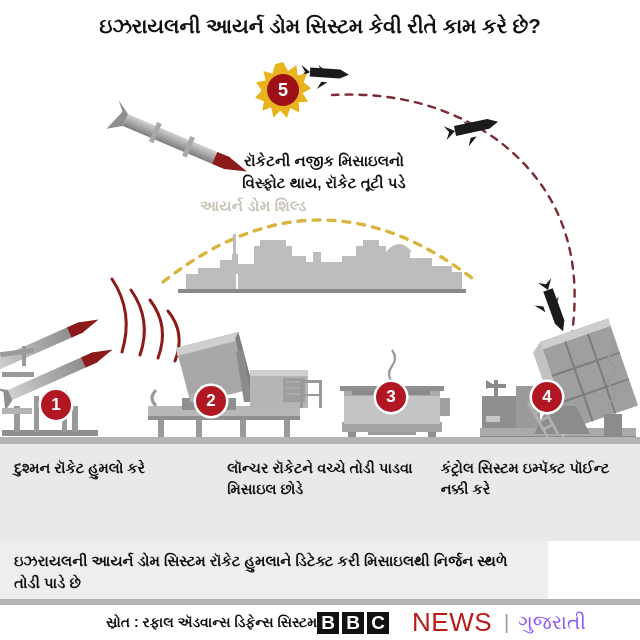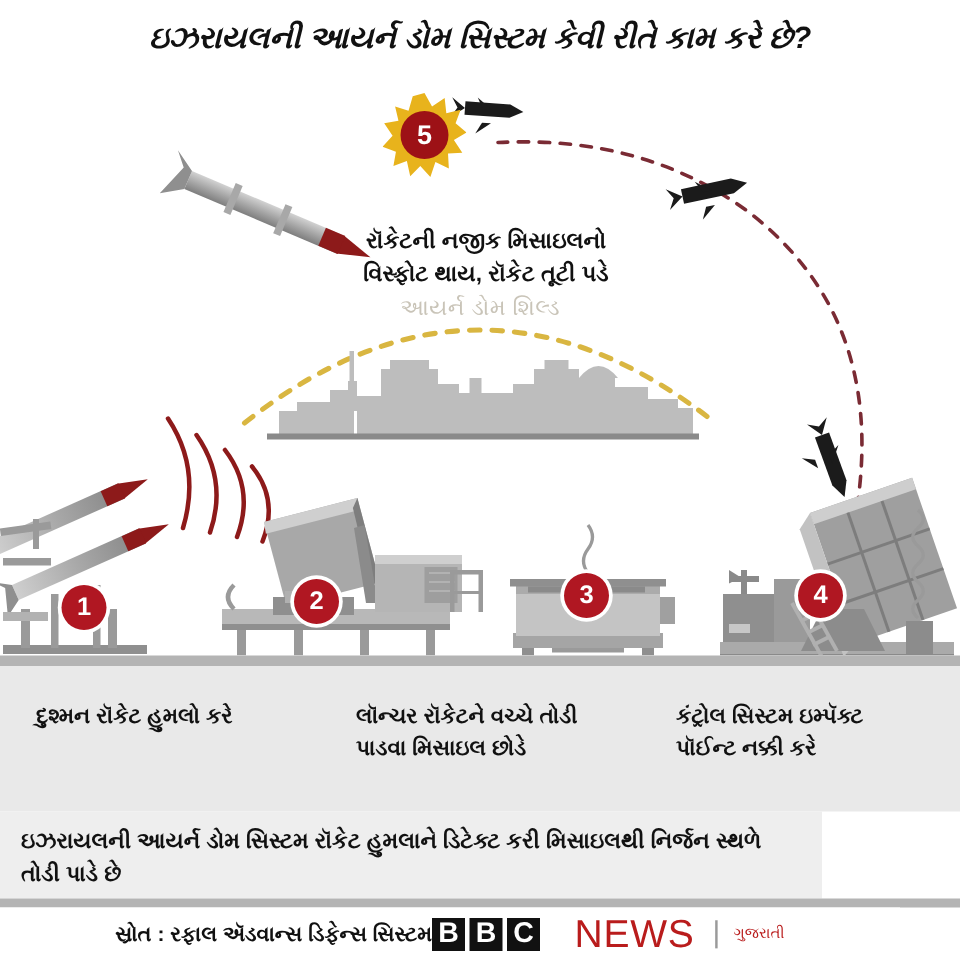--- a/index.html
+++ b/index.html
@@ -7,33 +7,33 @@
     width:640px;height:640px;overflow:hidden;background:#ffffff;
     font-family:"Liberation Sans","DejaVu Sans",sans-serif;
     -webkit-font-smoothing:antialiased;
   }
   #page{position:relative;width:640px;height:640px;background:#fff;}
 
   
   .title-bar{position:absolute;left:0;top:0;width:640px;height:52px;
     display:flex;align-items:center;justify-content:center;background:#fff;}
   .title-text{font-size:20.5px;font-weight:bold;color:#111;letter-spacing:-0.1px;
-    text-align:left;line-height:1.2;white-space:nowrap;font-style:italic;}
+    text-align:left;line-height:1.2;white-space:nowrap;}
 
   
   .stage{position:absolute;left:0;top:50px;width:640px;height:387px;background:#fff;overflow:hidden;}
   .stage svg{position:absolute;left:0;top:0;}
 
   
   .blast-caption{position:absolute;left:204px;top:100px;width:240px;text-align:center;
     font-size:15px;font-weight:bold;color:#111;line-height:1.45;}
 
   
-  .dome-label{position:absolute;left:200px;top:147px;width:240px;text-align:center;
-    font-size:15px;font-weight:normal;color:#c9c4b8;line-height:1.2;letter-spacing:.2px;}
+  .dome-label{position:absolute;left:200px;top:147px;width:240px;
+    font-size:15px;font-weight:bold;color:#c9c4b8;line-height:1.2;letter-spacing:.2px;}
 
   
   .badge{position:absolute;width:30px;height:30px;border-radius:50%;
     background:#b01722;color:#fff;display:flex;align-items:center;justify-content:center;
     font-size:17px;font-weight:bold;box-shadow:0 0 0 2.5px #ffffff;}
   #badge1{left:41px;top:340px;}
   #badge2{left:196px;top:336px;}
   #badge3{left:376px;top:332px;}
   #badge4{left:532px;top:332px;}
 
@@ -43,39 +43,39 @@
     clip-path:polygon(50% 0%,59% 16%,74% 6%,76% 24%,93% 20%,87% 36%,100% 47%,85% 56%,95% 71%,78% 72%,79% 90%,63% 82%,57% 100%,45% 87%,33% 99%,29% 81%,13% 87%,16% 70%,0% 64%,12% 51%,2% 36%,19% 33%,15% 16%,31% 21%,36% 4%);}
   .blast .inner{position:absolute;left:12px;top:12px;width:32px;height:32px;border-radius:50%;
     background:#9d1116;display:flex;align-items:center;justify-content:center;
     color:#fff;font-size:18px;font-weight:bold;}
 
   
   .divider{position:absolute;left:0;top:437px;width:640px;height:7px;background:#b4b4b4;}
   .steps{position:absolute;left:0;top:444px;width:640px;height:97px;background:#e9e9e9;
     display:flex;}
   .step{flex:1;padding:14px 12px 0 14px;box-sizing:border-box;}
-  .step p{margin:10px;font-size:14.5px;font-weight:bold;color:#111;line-height:1.48;}
+  .step p{margin:0;font-size:14.5px;font-weight:bold;color:#111;line-height:1.48;}
 
   
   .summary{position:absolute;left:0;top:541px;width:548px;height:58px;background:#eeeeee;
     padding:10px 14px 0 14px;box-sizing:border-box;}
   .summary p{margin:0;font-size:14.8px;font-weight:bold;color:#111;line-height:1.48;}
 
   
   .footsep{position:absolute;left:0;top:599px;width:640px;height:6px;background:#b4b4b4;}
   .footer{position:absolute;left:0;top:605px;width:600px;height:35px;background:#fff;
-    display:flex;align-items:center;justify-content:center;padding:0 14px;box-sizing:border-box;}
+    display:flex;align-items:center;justify-content:flex-end;padding:0 14px;box-sizing:border-box;}
   .source{font-size:14px;font-weight:bold;color:#111;}
   .bbc{display:flex;align-items:center;gap:6px;}
   .bbc .blk{display:flex;gap:3px;}
   .bbc .blk span{background:#111;color:#fff;font-family:"Liberation Sans",sans-serif;
     font-weight:bold;font-size:19px;line-height:22px;width:22px;text-align:center;}
   .bbc .news{font-size:26px;font-weight:500;color:#b91c1c;letter-spacing:.5px;margin-left:17px;}
   .bbc .pipe{color:#9a9a9a;font-size:20px;margin:0 3px 0 6px;font-weight:300;}
-  .bbc .lang{font-size:10px;color:#b91c1c;font-weight:normal;}
+  .bbc .lang{font-size:20px;color:#8b5cf6;font-weight:normal;}
 </style>
 </head>
 <body>
 
 <div id="page">
 
   <div class="title-bar">
     <div class="title-text">ઇઝરાયલની આયર્ન ડોમ સિસ્ટમ કેવી રીતે કામ કરે છે?</div>
   </div>
 

